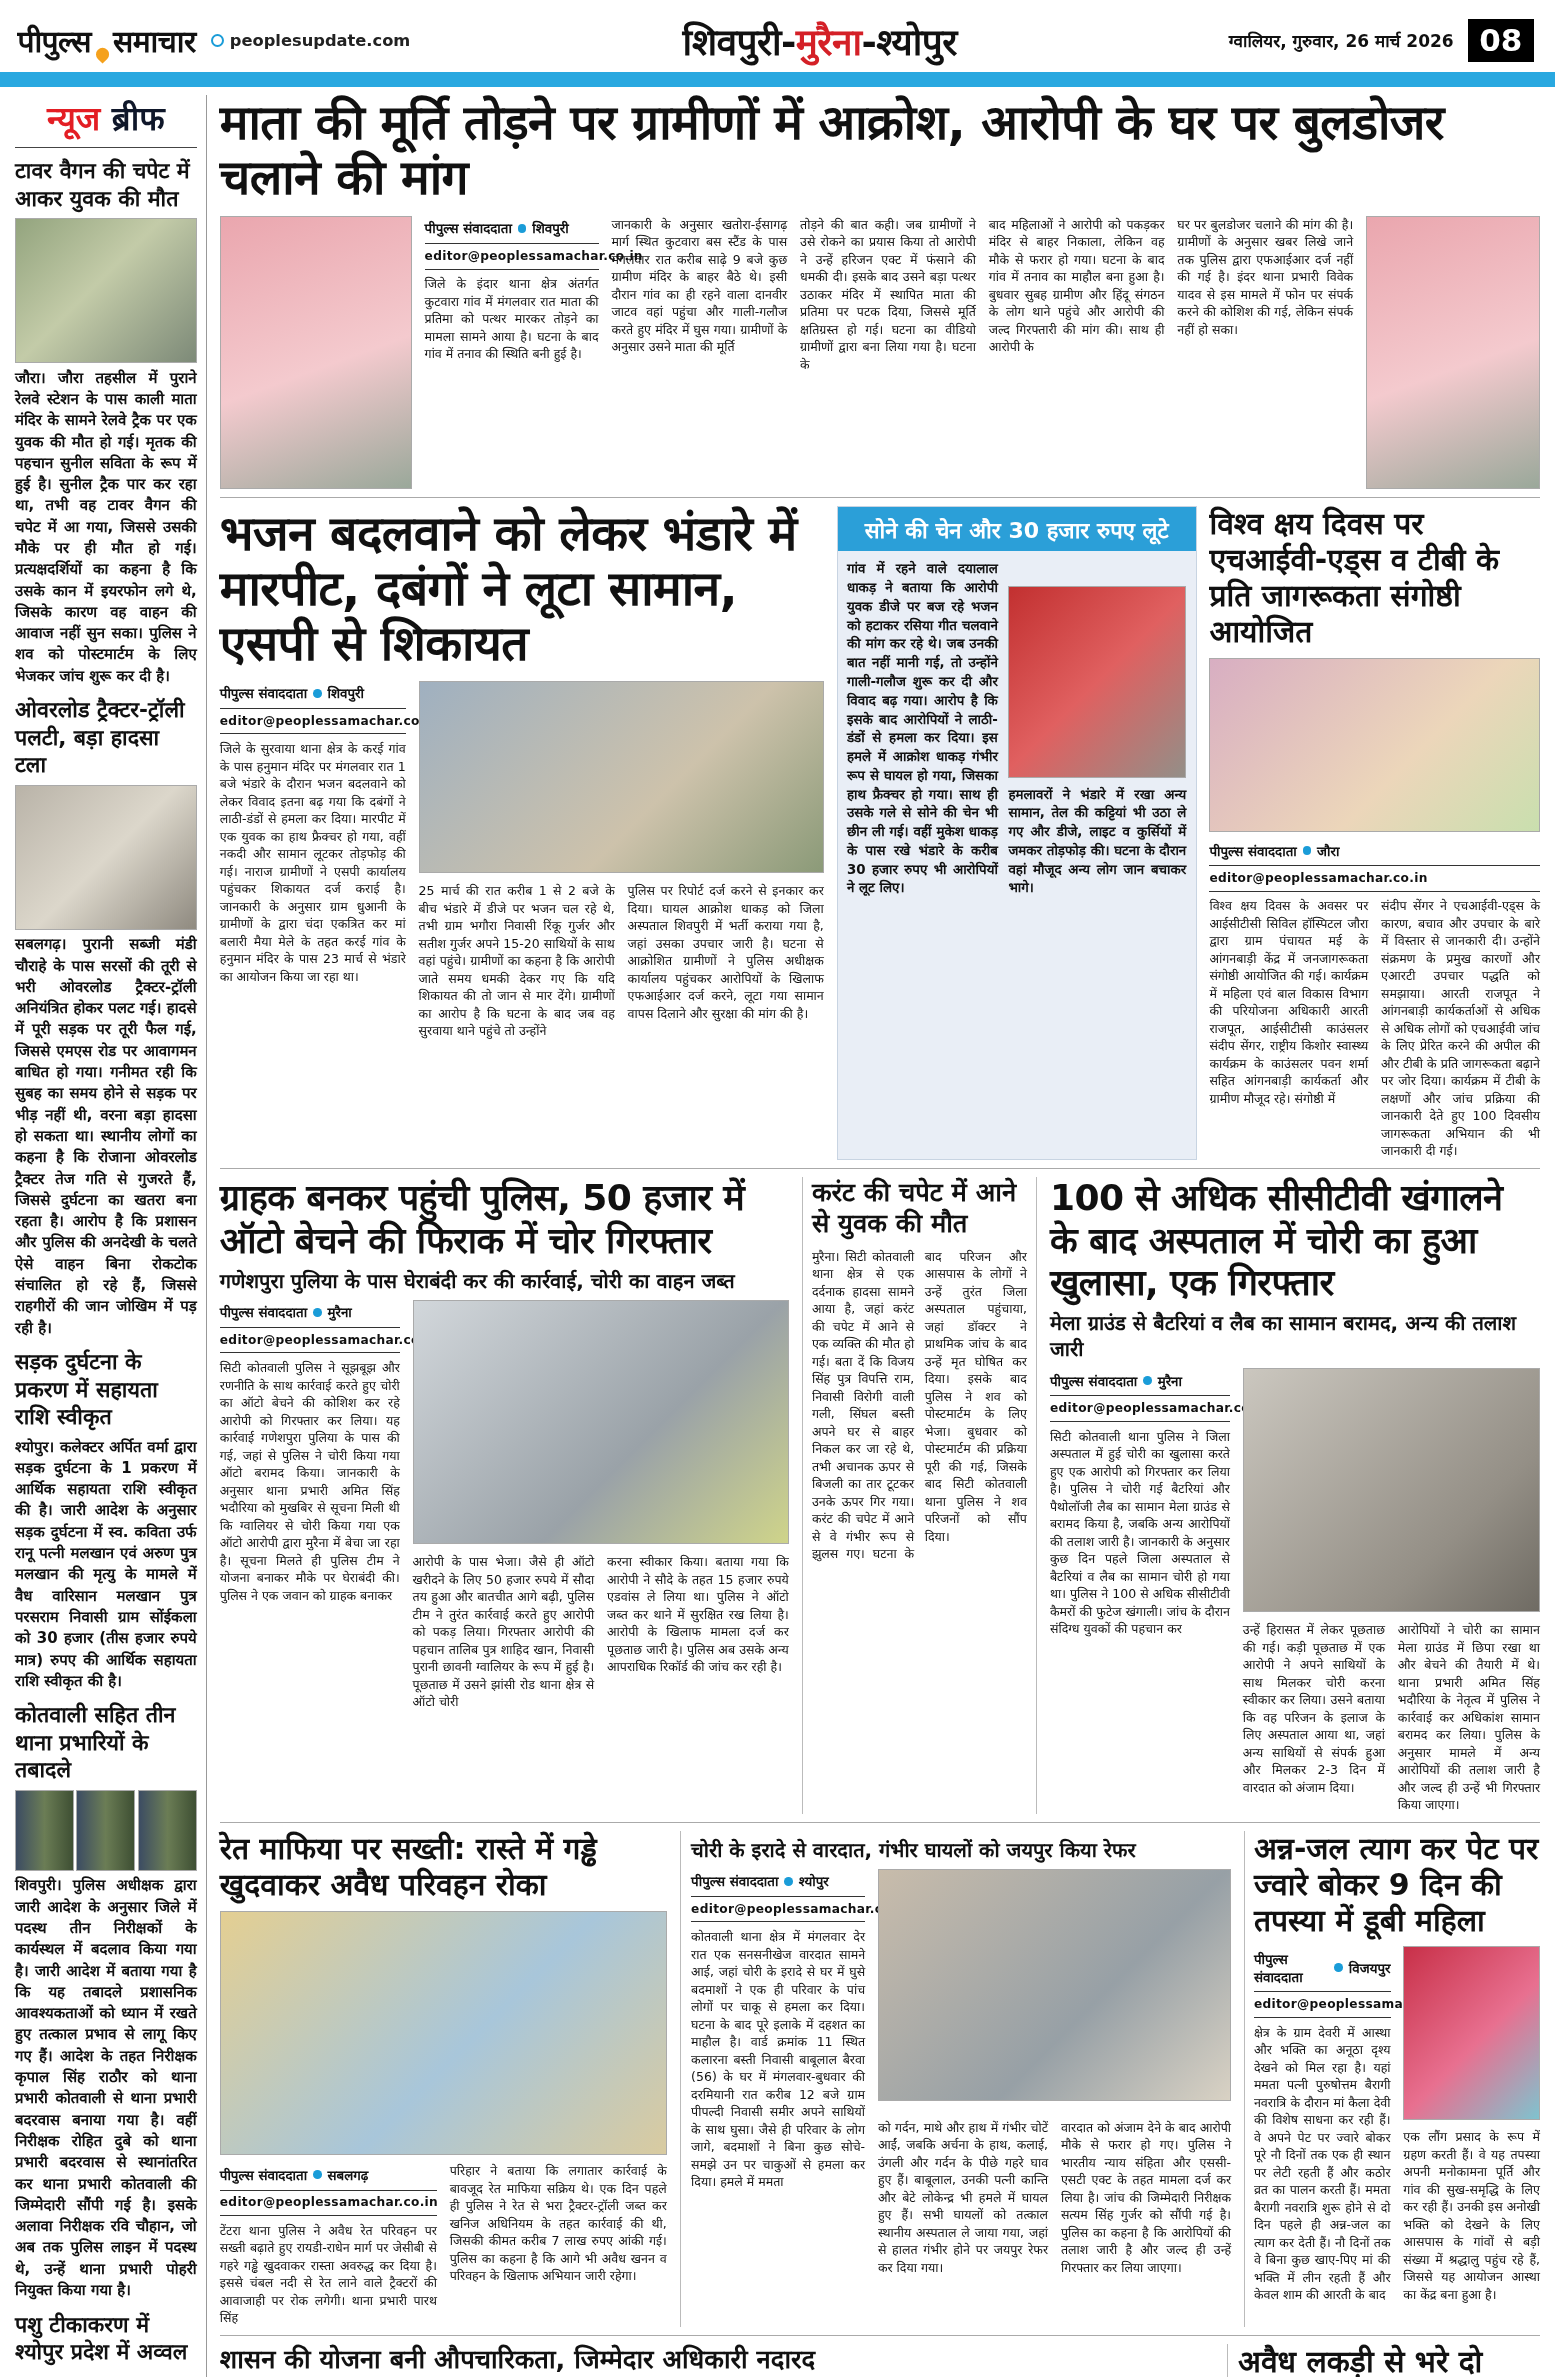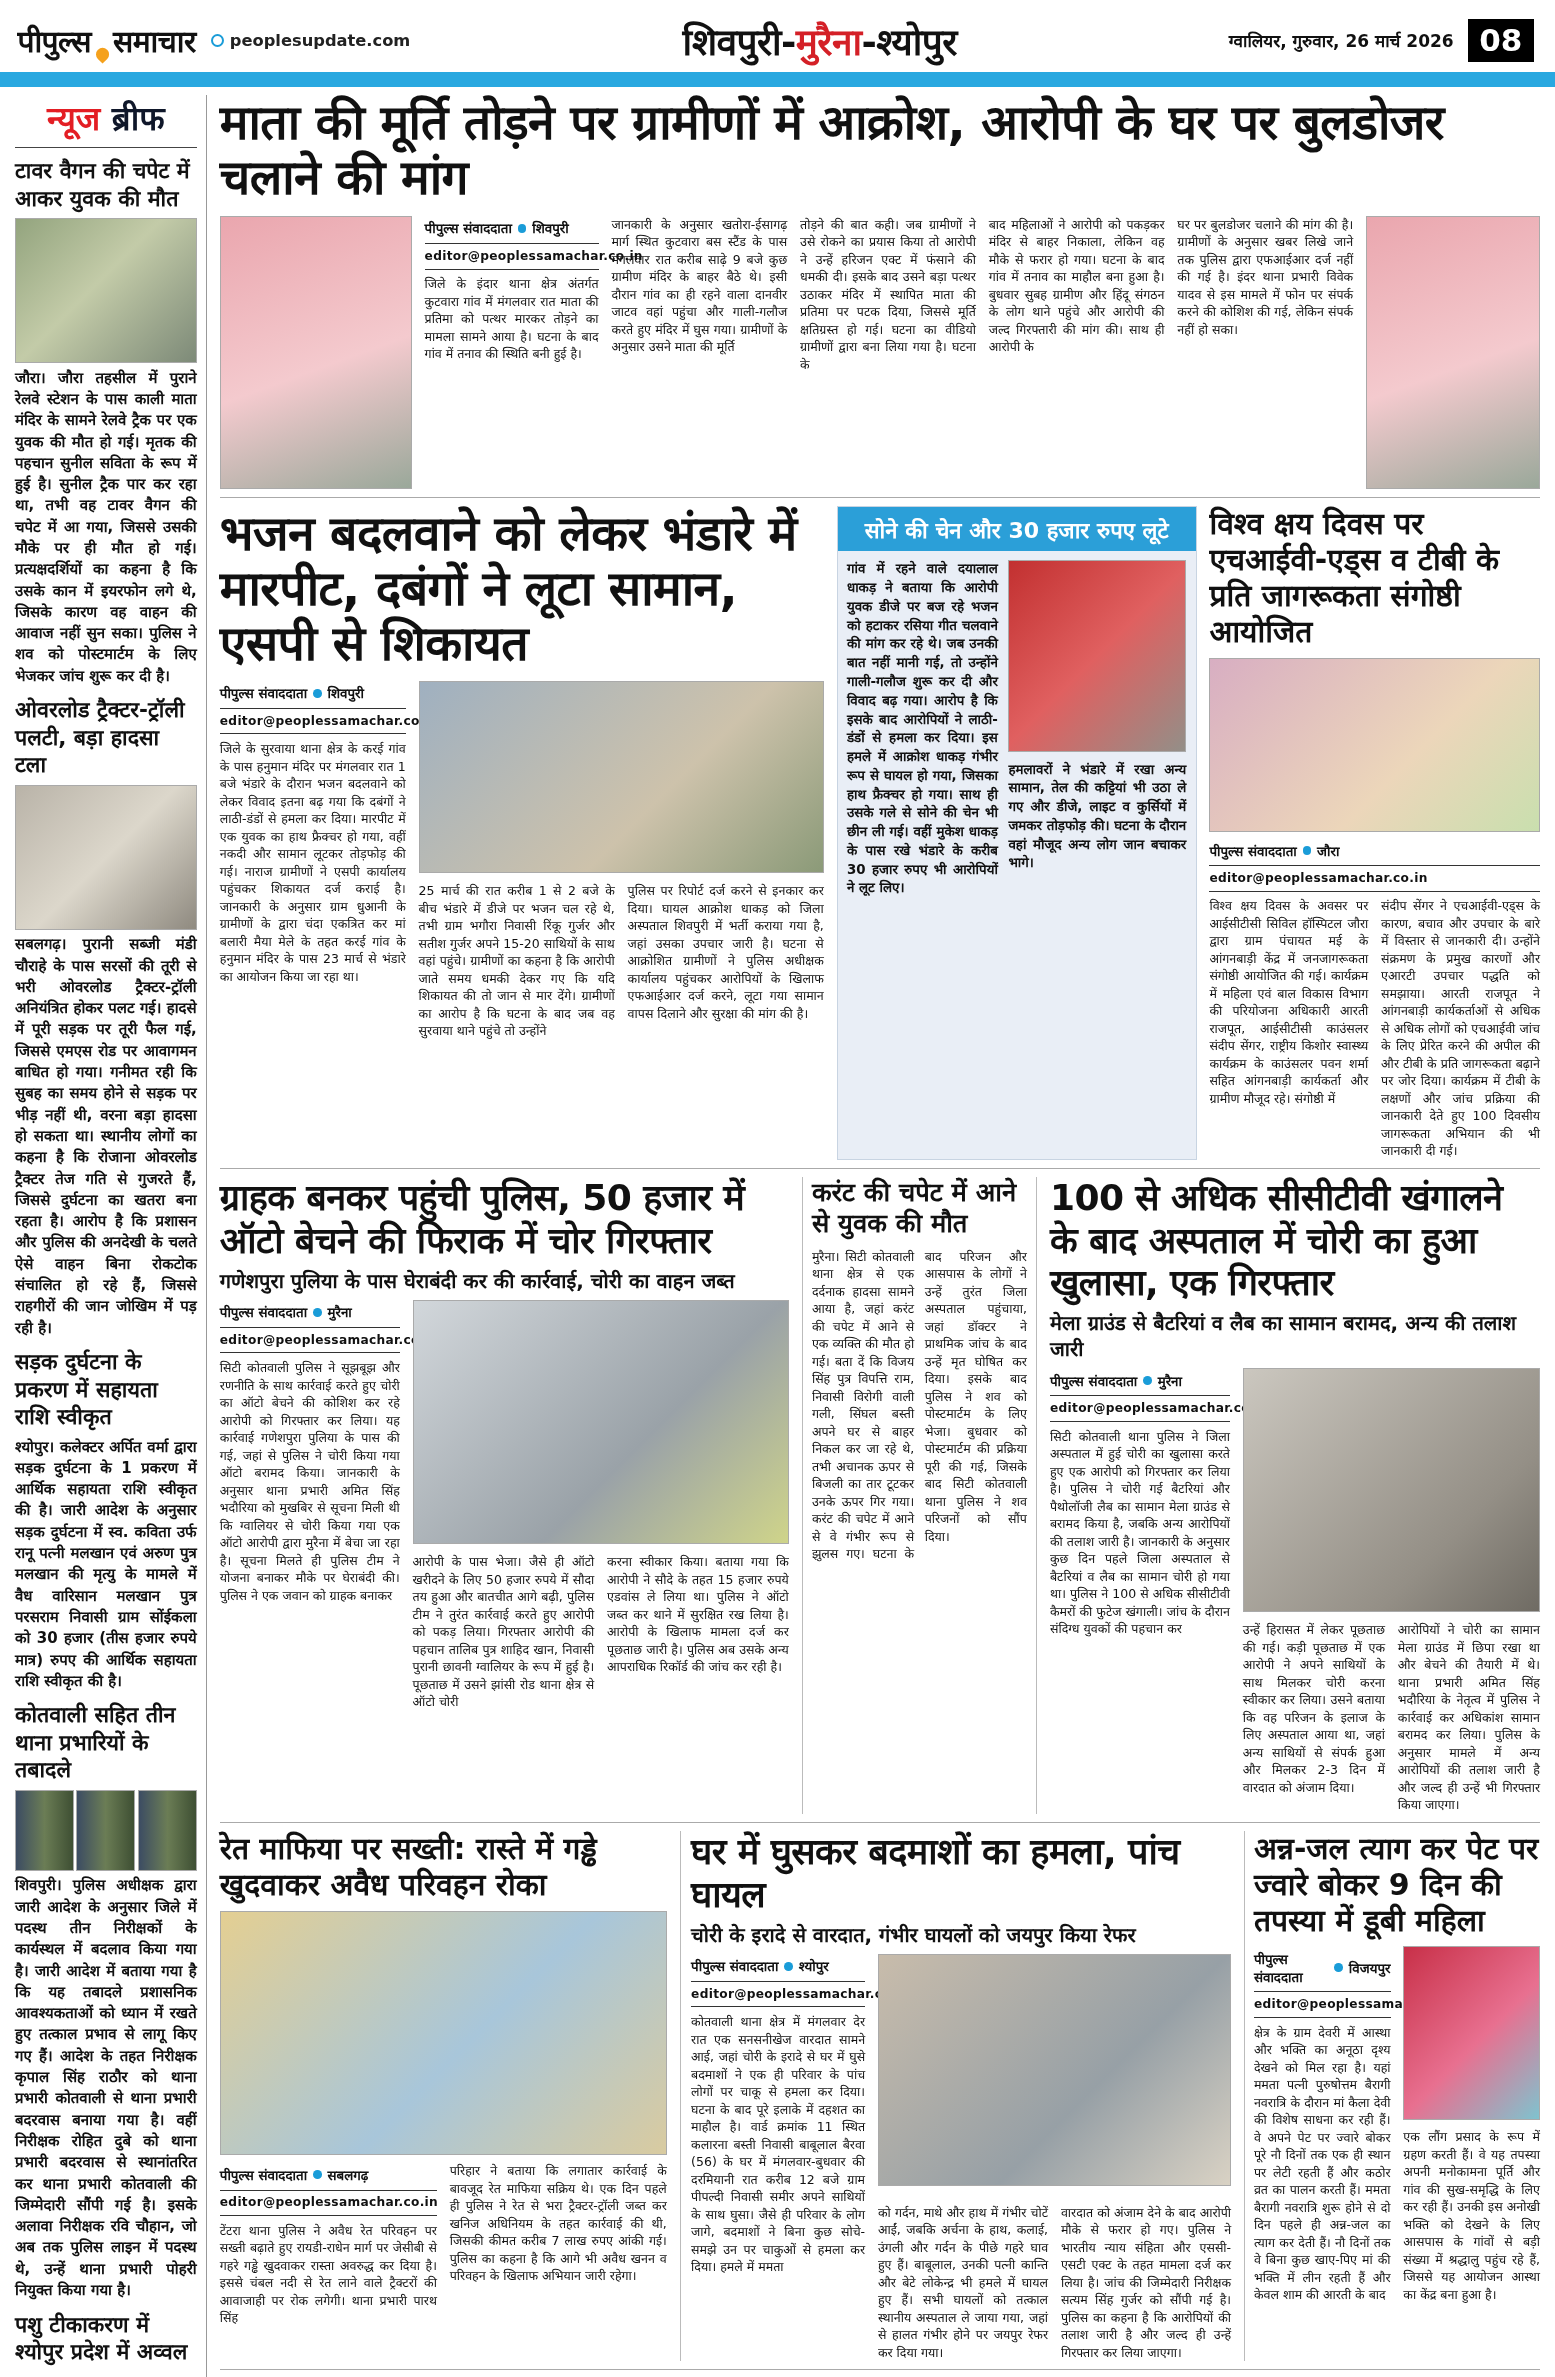--- a/index.html
+++ b/index.html
@@ -42,21 +42,21 @@
   .byline{display:flex;align-items:center;gap:5.8px;font-size:13.4px;font-weight:800;border-bottom:1.2px solid #333;padding:3.5px 0 5.8px 0;}
   .byline .bdot{width:8.7px;height:8.7px;background:#1a9cd8;border-radius:50%;flex:none;}
   .email{font-size:12.2px;font-weight:700;padding:4.6px 0 5.8px 0;letter-spacing:0.3px;}
   .row{display:flex;gap:12.8px;}
   .stack{display:flex;flex-direction:column;}
   .body{font-size:12.5px;line-height:1.4;text-align:justify;margin:0;}
   .col{flex:1;min-width:0;}
   
   .bluebox{background:#e9eef6;border:0.6px solid #c8d4e2;box-sizing:border-box;}
   .bb-title{background:#2b9fd8;color:#fff;text-align:center;font-size:22px;font-weight:800;padding:7px 4.6px;}
-  .bb-inner{display:flex;gap:10.5px;padding:9.3px;}
+  .bb-inner{display:flex;gap:10.5px;padding:9.3px;align-items:flex-end;}
   .bb-inner .body{font-size:13.4px;font-weight:600;}
   
   .photo{border:0.6px solid #aaa;box-sizing:border-box;}
   .g-rail{background:linear-gradient(135deg,#93a47e 0%,#c3cba8 45%,#7d8a78 100%);}
   .g-troll{background:linear-gradient(135deg,#b9b3a8 0%,#dcd7cb 50%,#8f8a80 100%);}
   .g-cop{background:linear-gradient(90deg,#3c4c63 0%,#6b7d55 50%,#3e4f33 100%);}
   .g-temple{background:linear-gradient(160deg,#eaa6ae 0%,#f4cace 55%,#9aa89a 100%);}
   .g-group{background:linear-gradient(135deg,#9fb0c0 0%,#cdc2ab 60%,#8b9a78 100%);}
   .g-chairs{background:linear-gradient(135deg,#c23030 0%,#e06060 50%,#938f88 100%);}
   .g-seminar{background:linear-gradient(135deg,#d8aec2 0%,#ecd6ba 60%,#c9dfae 100%);}
@@ -293,21 +293,20 @@
                 </div>
                 <div class="email">editor@peoplessamachar.co.in</div>
               </div>
               <p class="body">टेंटरा थाना पुलिस ने अवैध रेत परिवहन पर सख्ती बढ़ाते हुए रायडी-राधेन मार्ग पर जेसीबी से गहरे गड्ढे खुदवाकर रास्ता अवरुद्ध कर दिया है। इससे चंबल नदी से रेत लाने वाले ट्रैक्टरों की आवाजाही पर रोक लगेगी। थाना प्रभारी पारथ सिंह</p>
             </div>
             <p class="body col">परिहार ने बताया कि लगातार कार्रवाई के बावजूद रेत माफिया सक्रिय थे। एक दिन पहले ही पुलिस ने रेत से भरा ट्रैक्टर-ट्रॉली जब्त कर खनिज अधिनियम के तहत कार्रवाई की थी, जिसकी कीमत करीब 7 लाख रुपए आंकी गई। पुलिस का कहना है कि आगे भी अवैध खनन व परिवहन के खिलाफ अभियान जारी रहेगा।</p>
           </div>
         </section>
 
         <section style="width:540px;flex:none;border-left:0.6px solid #bbb;padding-left:10.5px;">
-          <h1 class="hl-lg">घर में घुसकर बदमाशों का हमला, पांच घायल</h1>
           <div class="sub">चोरी के इरादे से वारदात, गंभीर घायलों को जयपुर किया रेफर</div>
           <div class="row" style="margin-top:5.8px;">
             <div class="stack" style="width:174px;flex:none;">
               <div class="byline-block">
                 <div class="byline">
                   <span>पीपुल्स संवाददाता</span>
                   <span class="bdot"></span>
                   <span>श्योपुर</span>
                 </div>
                 <div class="email">editor@peoplessamachar.co.in</div>

